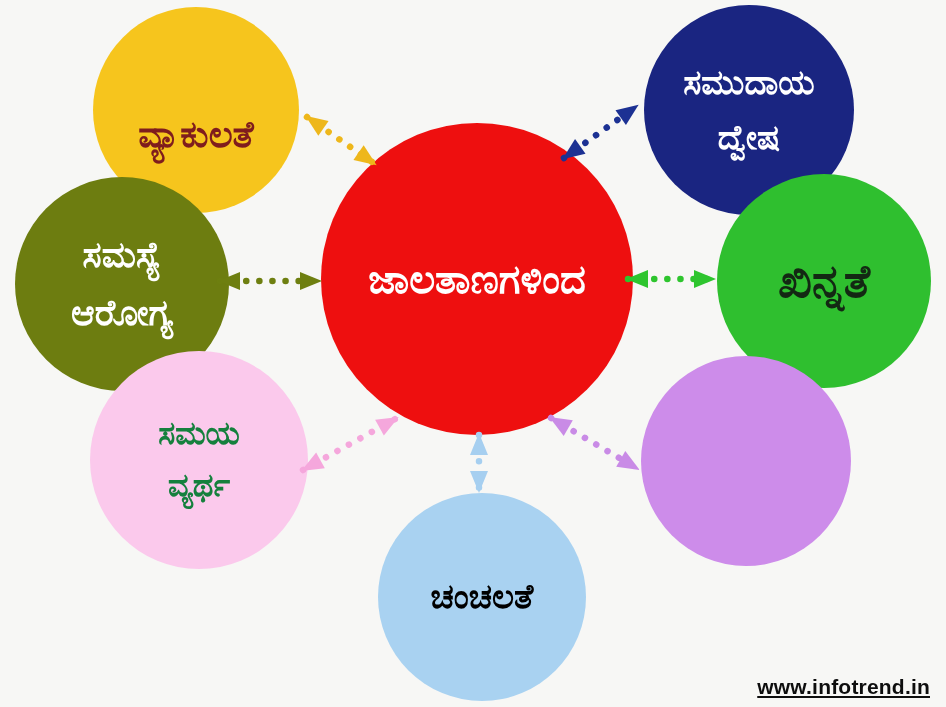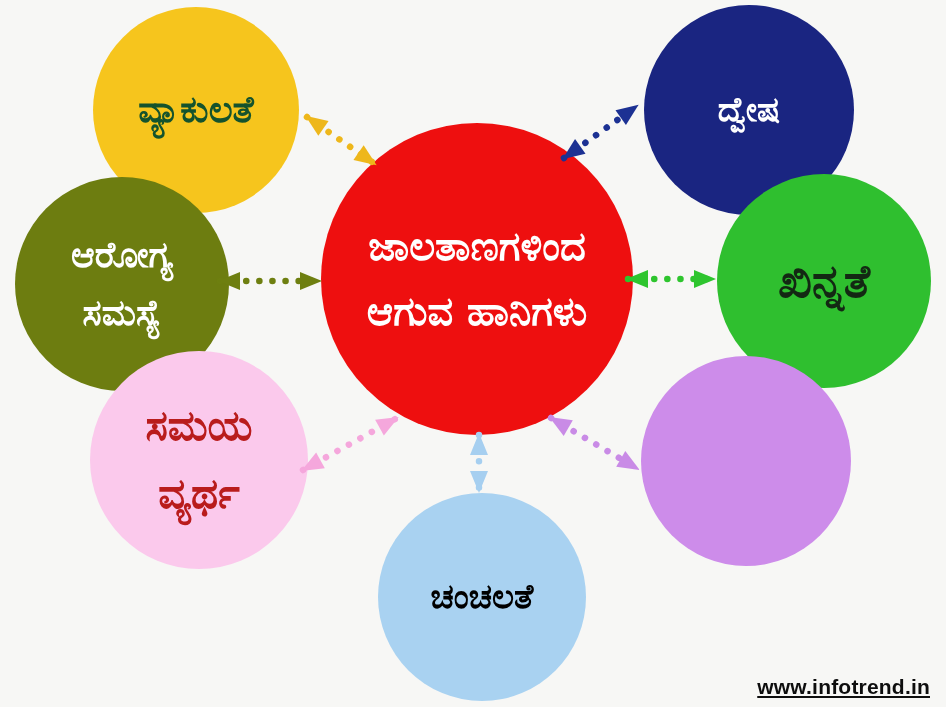--- a/index.html
+++ b/index.html
@@ -91,41 +91,41 @@
     <line class="dots" x1="564" y1="158" x2="637" y2="106" marker-start="url(#ah1)" marker-end="url(#ah1)" stroke="#1c3193"></line>
     <line class="dots" x1="220" y1="281" x2="320" y2="281" marker-start="url(#ah2)" marker-end="url(#ah2)" stroke="#6e7f10"></line>
     <line class="dots" x1="628" y1="279" x2="714" y2="279" marker-start="url(#ah3)" marker-end="url(#ah3)" stroke="#2ec52e"></line>
     <line class="dots" x1="303" y1="470" x2="397" y2="418" marker-start="url(#ah4)" marker-end="url(#ah4)" stroke="#f5a7dc"></line>
     <line class="dots" x1="551" y1="418" x2="638" y2="469" marker-start="url(#ah5)" marker-end="url(#ah5)" stroke="#c98be6"></line>
     <line class="dots" x1="479" y1="435" x2="479" y2="491" marker-start="url(#ah6)" marker-end="url(#ah6)" stroke="#a6cff0"></line>
   </svg>
 
   <div class="label" style="left: 317px; top: 146px; width: 320px; height: 266px; font-size: 40px; color: rgb(255, 255, 255);">
     <span>ಜಾಲತಾಣಗಳಿಂದ</span>
-    <span>ಆಗುವ ಹಾನಿಗಳು</span>
   </div>
 
-  <div class="label" style="left: 86px; top: 55px; width: 220px; height: 110px; font-size: 37px; color: #14532d;">
+  <div class="label" style="left: 86px; top: 55px; width: 220px; height: 110px; font-size: 37px; color: #7f1d1d; justify-content: flex-end;">
     <span>ವ್ಯಾಕುಲತೆ</span>
   </div>
 
   <div class="label" style="left: 639px; top: 40px; width: 220px; height: 140px; font-size: 34px; color: rgb(255, 255, 255);">
+    <span>ಸಮುದಾಯ</span>
     <span>ದ್ವೇಷ</span>
   </div>
 
   <div class="label" style="left: 12px; top: 214px; width: 220px; height: 140px; font-size: 36px; color: rgb(255, 255, 255);">
+    <span>ಸಮಸ್ಯೆ</span>
     <span>ಆರೋಗ್ಯ</span>
-    <span>ಸಮಸ್ಯೆ</span>
   </div>
 
   <div class="label" style="left: 714px; top: 226px; width: 220px; height: 110px; font-size: 46px; color: rgb(19, 40, 19);">
     <span>ಖಿನ್ನತೆ</span>
   </div>
 
-  <div class="label" style="left: 89px; top: 390px; width: 220px; height: 140px; font-size: 42px; color: #b91c1c;">
+  <div class="label" style="left: 89px; top: 390px; width: 220px; height: 140px; font-size: 32px; color: #15803d;">
     <span>ಸಮಯ</span>
     <span>ವ್ಯರ್ಥ</span>
   </div>
 
 
   <div class="label" style="left: 372px; top: 542px; width: 220px; height: 110px; font-size: 34px; color: #000000;">
     <span>ಚಂಚಲತೆ</span>
   </div>
 
   <div class="watermark" style="color: rgb(14, 14, 14);">www.infotrend.in</div>

